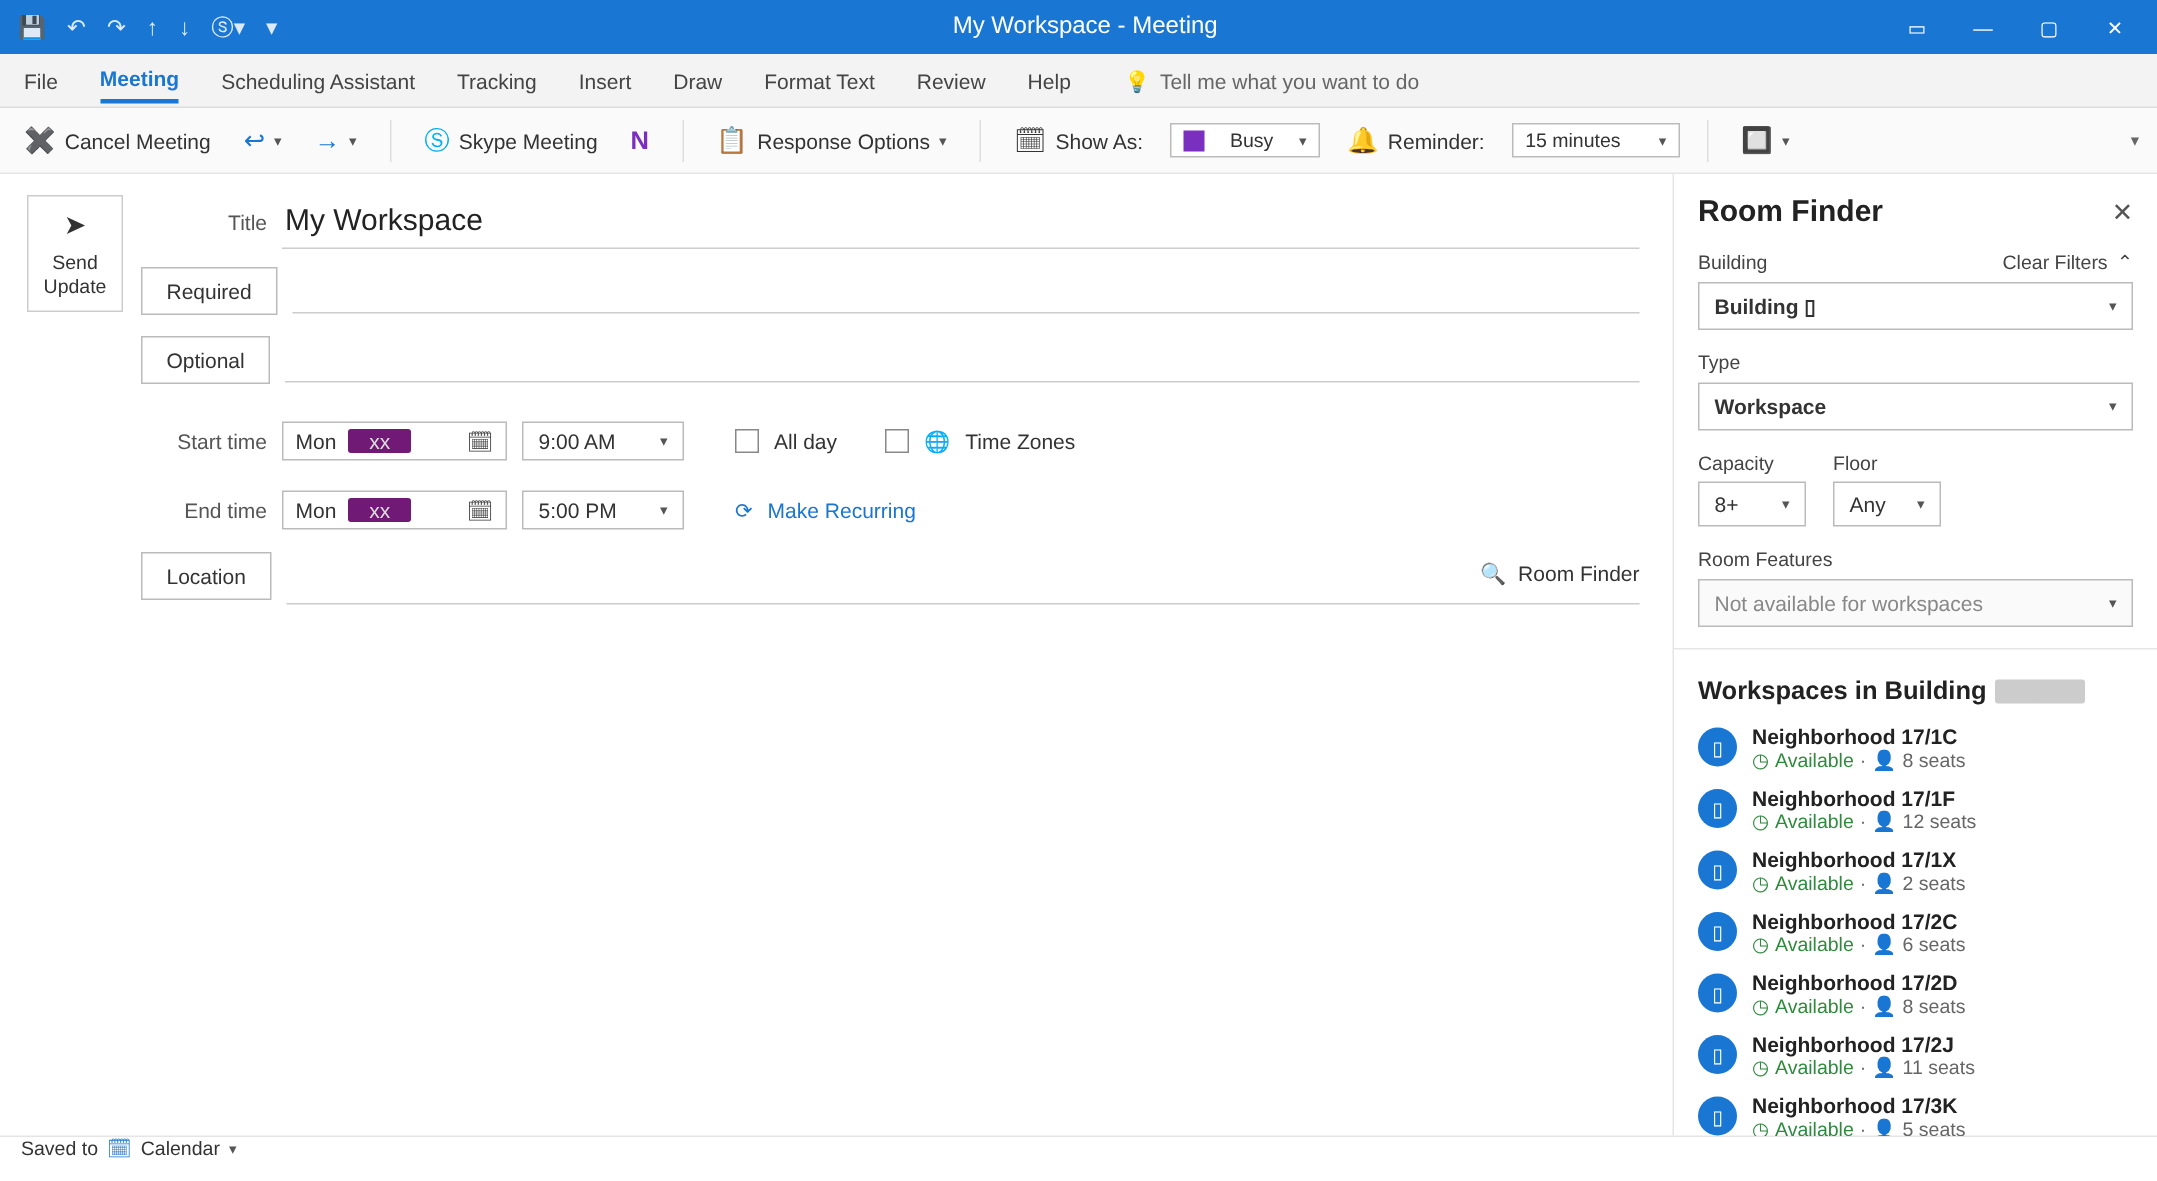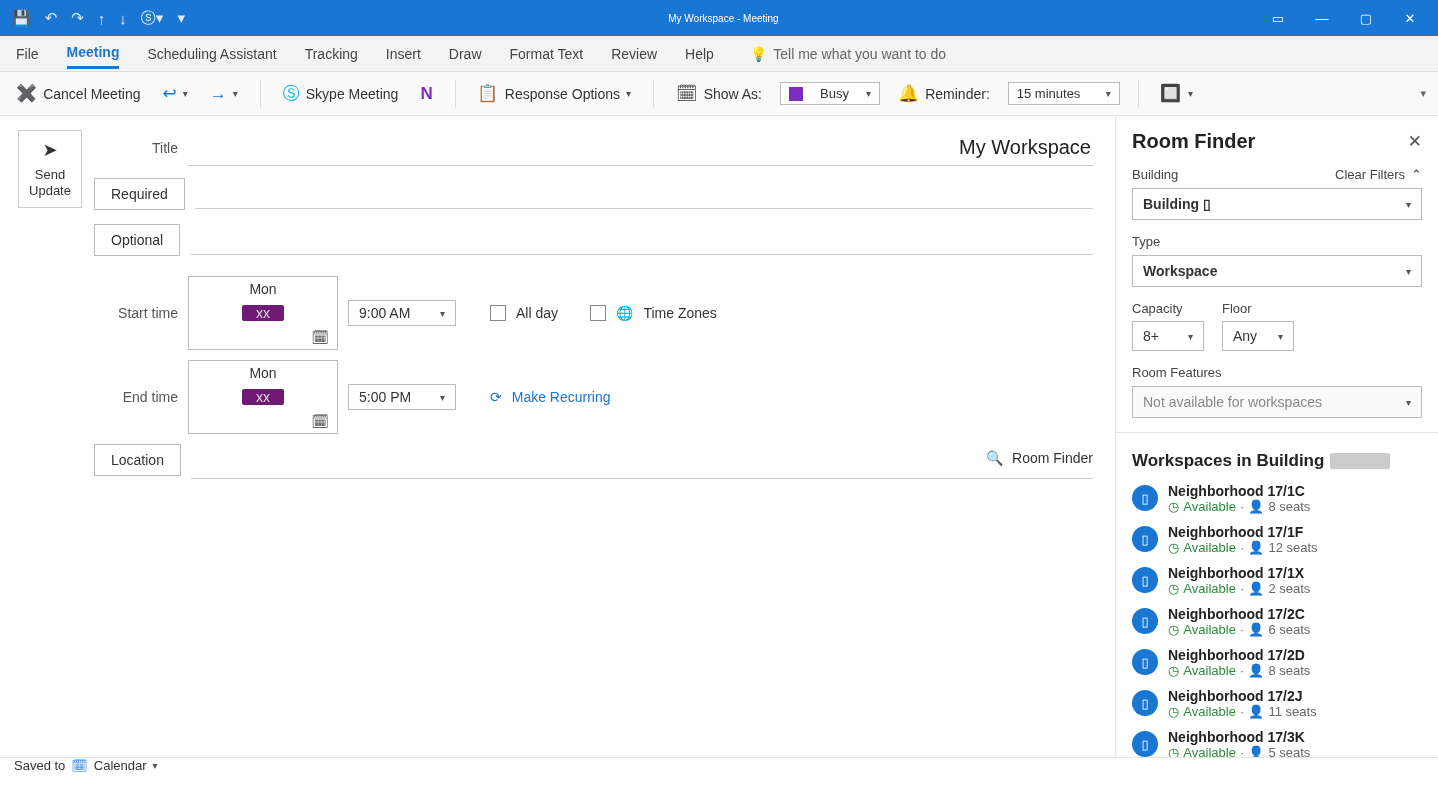--- a/index.html
+++ b/index.html
@@ -1,20 +1,20 @@
 <!DOCTYPE html>
 <html><head>
 <meta charset="utf-8">
 <style>
 * { box-sizing: border-box; margin: 0; padding: 0; font-family: "Segoe UI", sans-serif; }
 body { width: 1438px; height: 787px; background: #fff; font-size: 14px; color: #333; overflow: hidden; }
 .titlebar { height: 36px; background: #1976d2; color: #fff; display: flex; align-items: center; padding: 0 8px; }
 .titlebar .qat { display: flex; gap: 6px; align-items: center; }
 .titlebar .qat span { font-size: 15px; opacity: 0.85; cursor: pointer; padding: 2px 4px; }
-.titlebar .center { flex: 1; text-align: center; font-size: 10px; }
+.titlebar .center { flex: 1; text-align: center; font-size: 16px; }
 .titlebar .winctrl { display: flex; gap: 4px; align-items: center; }
 .titlebar .winctrl span { width: 40px; text-align: center; font-size: 13px; cursor: pointer; }
 .tabs { height: 36px; background: #f3f3f3; border-bottom: 1px solid #ddd; display: flex; align-items: center; padding: 0 16px; gap: 28px; }
 .tabs .tab { font-size: 14px; color: #444; cursor: pointer; padding: 6px 0; }
 .tabs .tab.active { color: #1976d2; font-weight: 600; border-bottom: 3px solid #1976d2; }
 .tabs .tellme { display: flex; align-items: center; gap: 6px; color: #666; margin-left: 8px; }
 .ribbon { height: 44px; background: #fafafa; border-bottom: 1px solid #e5e5e5; display: flex; align-items: center; padding: 0 12px; gap: 14px; }
 .rbtn { display: flex; align-items: center; gap: 6px; color: #333; cursor: pointer; font-size: 14px; padding: 4px 4px; }
 .ricon { font-size: 17px; }
 .rsep { width: 1px; height: 28px; background: #ddd; margin: 0 4px; }
@@ -22,23 +22,23 @@
 .busy-sq { width: 14px; height: 14px; background: #7b2fbf; display: inline-block; }
 .caret { font-size: 10px; color: #555; }
 .content { display: flex; height: calc(100% - 36px - 36px - 44px - 30px); }
 .left { flex: 1; display: flex; padding: 14px 22px 10px 18px; gap: 12px; border-right: 1px solid #e5e5e5; }
 .sendcol { width: 64px; }
 .sendbtn { border: 1px solid #ccc; width: 64px; height: 78px; display: flex; flex-direction: column; align-items: center; justify-content: center; gap: 6px; font-size: 13px; cursor: pointer; text-align: center; line-height: 1.2; }
 .form { flex: 1; }
 .frow { display: flex; align-items: center; gap: 10px; margin-bottom: 10px; min-height: 36px; }
 .flabel { width: 84px; text-align: right; color: #555; font-size: 14px; }
 .fbtn { border: 1px solid #bbb; padding: 7px 16px; font-size: 14px; cursor: pointer; background: #fff; min-width: 84px; text-align: center; }
-.finput { flex: 1; border: none; border-bottom: 1px solid #ccc; padding: 6px 2px; font-size: 20px; color: #222; outline: none; text-align: right; }
+.finput { flex: 1; border: none; border-bottom: 1px solid #ccc; padding: 6px 2px; font-size: 20px; color: #222; outline: none; }
 .finput.sm { font-size: 14px; }
-.datebox { border: 1px solid #bbb; display: flex; align-items: center; padding: 4px 8px; gap: 8px; width: 150px; font-size: 14px; flex-direction: column; }
+.datebox { border: 1px solid #bbb; display: flex; align-items: center; padding: 4px 8px; gap: 8px; width: 150px; font-size: 14px; }
 .datebox .blur { background: #701a75; color: #ddd; border-radius: 2px; padding: 0 14px; }
 .timebox { border: 1px solid #bbb; display: flex; align-items: center; justify-content: space-between; padding: 4px 10px; width: 108px; font-size: 14px; }
 .checkbox { width: 16px; height: 16px; border: 1px solid #888; display: inline-block; }
 .link { color: #1976d2; cursor: pointer; }
 .roomfinder-btn { margin-left: auto; display: flex; align-items: center; gap: 8px; color: #333; cursor: pointer; }
 .locrow { display: flex; align-items: flex-start; gap: 10px; margin-top: 6px; }
 .locinput-area { flex: 1; border-bottom: 1px solid #ccc; display: flex; align-items: center; padding-bottom: 6px; }
 .right { width: 322px; padding: 14px 16px 0 16px; overflow-y: auto; }
 .right h2 { font-size: 20px; font-weight: 600; color: #222; }
 .rfhead { display: flex; justify-content: space-between; align-items: center; margin-bottom: 14px; }

